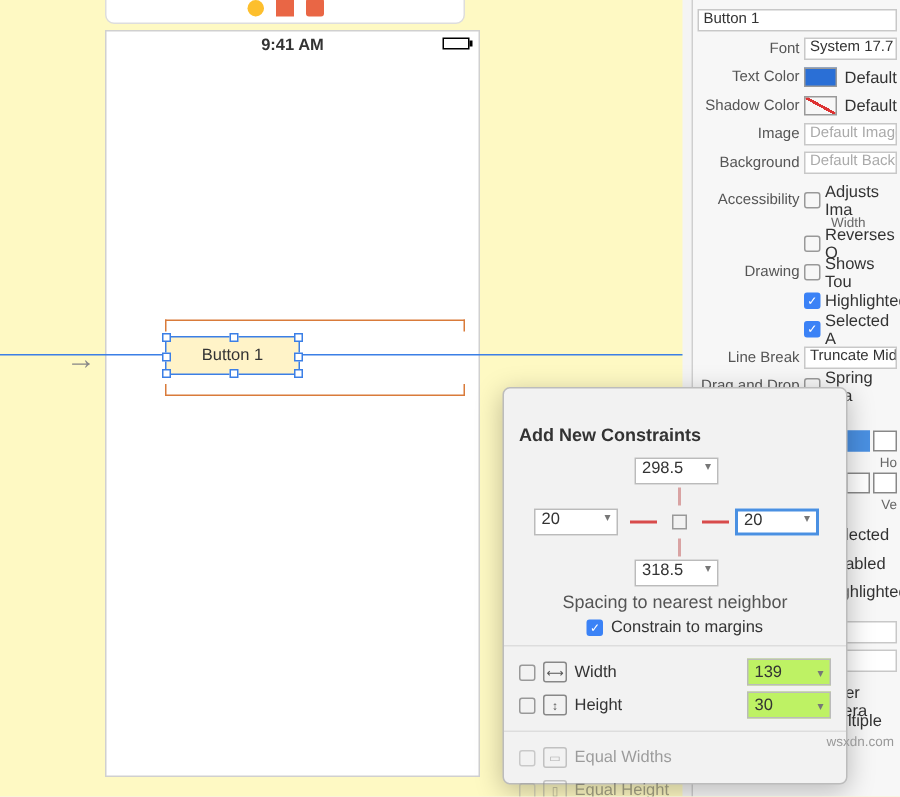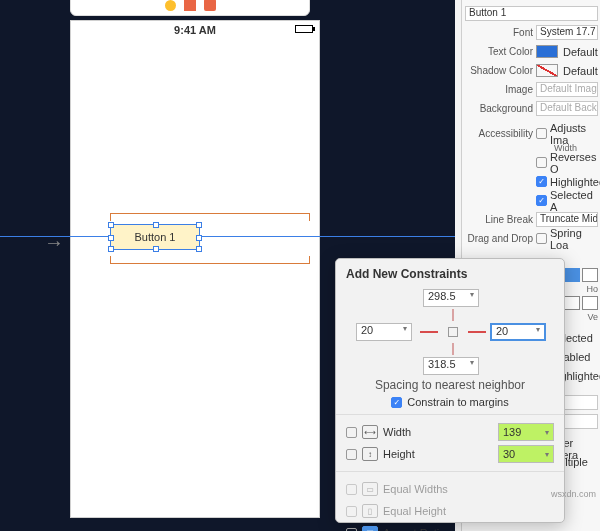--- a/index.html
+++ b/index.html
@@ -1,17 +1,17 @@
 <!DOCTYPE html>
 <html><head>
 <meta charset="utf-8">
 <style>
 *{box-sizing:border-box;margin:0;padding:0;font-family:-apple-system,Helvetica,Arial,sans-serif;font-size:11px;color:#333}
 body{background:#f4f4f4;width:600px;height:531px;overflow:hidden;position:relative}
-.canvas-area{position:absolute;left:0;top:0;width:455px;height:531px;background:#0f172a}
+.canvas-area{position:absolute;left:0;top:0;width:455px;height:531px;background:#fef9c3}
 .toolbar-top{position:absolute;left:70px;top:-6px;width:240px;height:22px;background:#fff;border:1px solid #ddd;border-radius:0 0 6px 6px;display:flex;justify-content:center;align-items:center;gap:8px}
 .toolbar-top .dot-y{width:11px;height:11px;border-radius:50%;background:#fdbf2d}
 .hex{width:12px;height:12px;background:#e96645}
 .sq{width:12px;height:12px;background:#e96645;border-radius:2px}
 .phone{position:absolute;left:70px;top:20px;width:250px;height:498px;background:#fff;border:1px solid #d0d0d0}
 .status{height:18px;display:flex;justify-content:center;align-items:center;font-size:10px;font-weight:600}
 .batt{position:absolute;right:6px;top:4px;width:18px;height:8px;border:1px solid #000}
 .batt:after{content:"";position:absolute;right:-3px;top:1px;width:2px;height:4px;background:#000}
 .hguide{position:absolute;left:0;top:236px;width:455px;border-top:1px solid #3b7fe6}
 .arrow{position:absolute;left:44px;top:229px;font-size:20px;color:#888}
@@ -24,21 +24,21 @@
 
 .inspector{position:absolute;right:-1px;top:0;width:140px;height:531px;background:#f7f7f7;border-left:1px solid #cfcfcf;padding:4px 3px}
 .insp-row{display:flex;align-items:center;height:19px;gap:3px}
 .insp-lbl{width:68px;text-align:right;font-size:10px;color:#555;flex-shrink:0}
 .insp-fld{flex:1;height:15px;background:#fff;border:1px solid #c8c8c8;font-size:10px;padding:0 3px;overflow:hidden;white-space:nowrap}
 .color-swatch{width:22px;height:13px;border:1px solid #999;margin-right:2px;flex-shrink:0}
 .chk{width:11px;height:11px;border:1px solid #999;border-radius:2px;flex-shrink:0;display:flex;align-items:center;justify-content:center;font-size:8px;color:#fff}
 .chk.on{background:#3b82f6;border-color:#3b82f6}
 .sub-lbl{font-size:9px;color:#666;text-align:center;width:100%}
 
-.popover{position:absolute;left:335px;top:258px;width:230px;height:265px;background:#f2f2f2;border:1px solid #bcbcbc;border-radius:5px;box-shadow:0 4px 18px rgba(0,0,0,.25);padding:8px 10px}
+.popover{position:absolute;left:335px;top:258px;width:230px;height:265px;background:#f2f2f2;border:1px solid #bcbcbc;border-radius:5px;box-shadow:0 4px 18px rgba(0,0,0,.25);padding:24px 10px}
 .pop-title{font-weight:600;font-size:12px;margin-bottom:8px}
 .spacing-grid{position:relative;height:86px}
 .sp-fld{position:absolute;width:56px;height:18px;background:#fff;border:1px solid #bbb;font-size:10px;display:flex;align-items:flex-start;padding:0 4px}
 .sp-fld .dd{margin-left:auto;font-size:8px;color:#777}
 .sp-fld.active{border:2px solid #4a90e2}
 #sp-top{left:77px;top:0}
 #sp-left{left:10px;top:34}
 #sp-right{left:144px;top:34px}
 #sp-bot{left:77px;top:68px}
 .cross{position:absolute;left:96px;top:32px;width:22px;height:22px}
@@ -126,20 +126,25 @@
       <span class="chk"></span>
       <span>Adjusts Ima</span>
     </div>
   <div class="sub-lbl" style="padding-left:68px">Width</div>
   <div class="insp-row">
       <span class="insp-lbl"></span>
       <span class="chk"></span>
       <span>Reverses O</span>
     </div>
   <div class="insp-row">
+      <span class="insp-lbl">Drawing</span>
+      <span class="chk"></span>
+      <span>Shows Tou</span>
+    </div>
+  <div class="insp-row">
       <span class="insp-lbl"></span>
       <span class="chk on">✓</span>
       <span>Highlighted</span>
     </div>
   <div class="insp-row">
       <span class="insp-lbl"></span>
       <span class="chk on">✓</span>
       <span>Selected A</span>
     </div>
   <div class="insp-row">

